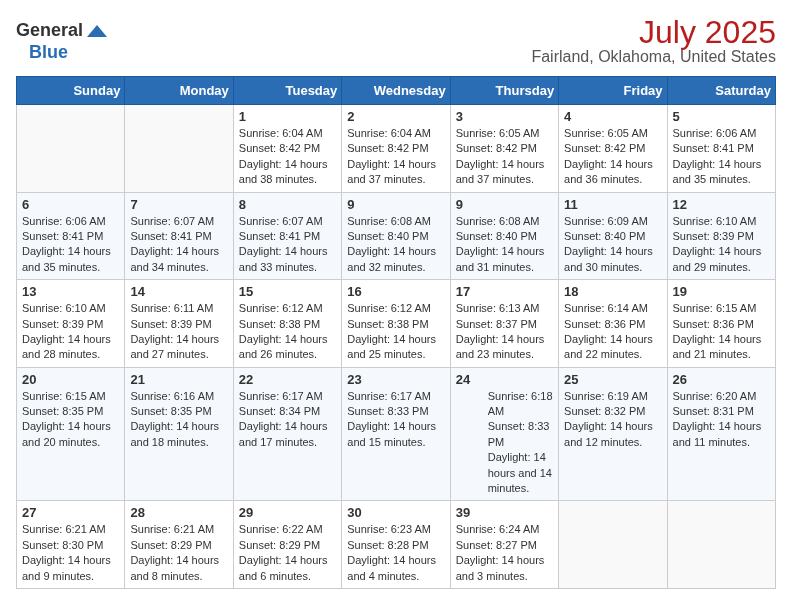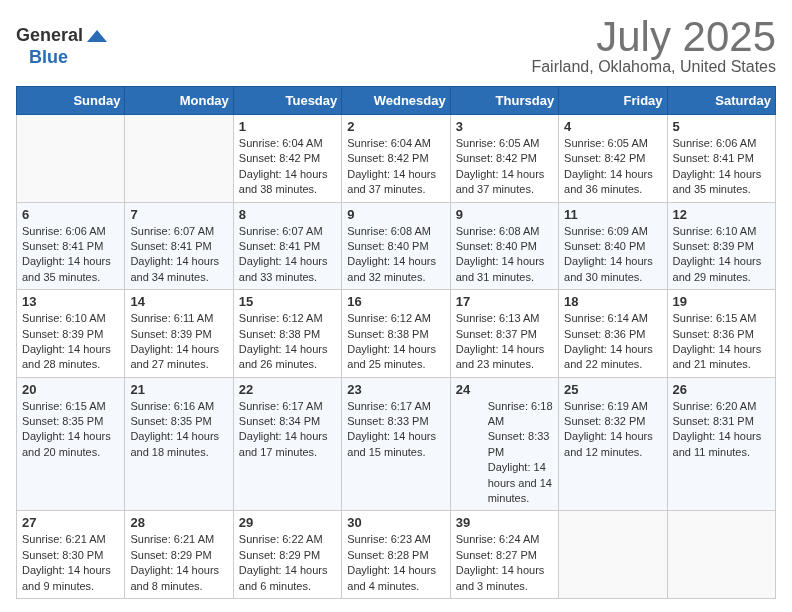--- a/index.html
+++ b/index.html
@@ -34,22 +34,22 @@
     }
     .logo-icon {
       width: 24px;
       height: 24px;
       margin-left: 2px;
     }
     .title-area {
       text-align: right;
     }
     .month-title {
-      font-size: 42px;
-      color: #737373;
+      font-size: 32px;
+      color: #b91c1c;
       font-weight: 300;
       line-height: 1;
     }
     .location-title {
       font-size: 16px;
       color: #555;
     }
     .calendar {
       width: 100%;
       border-collapse: collapse;

